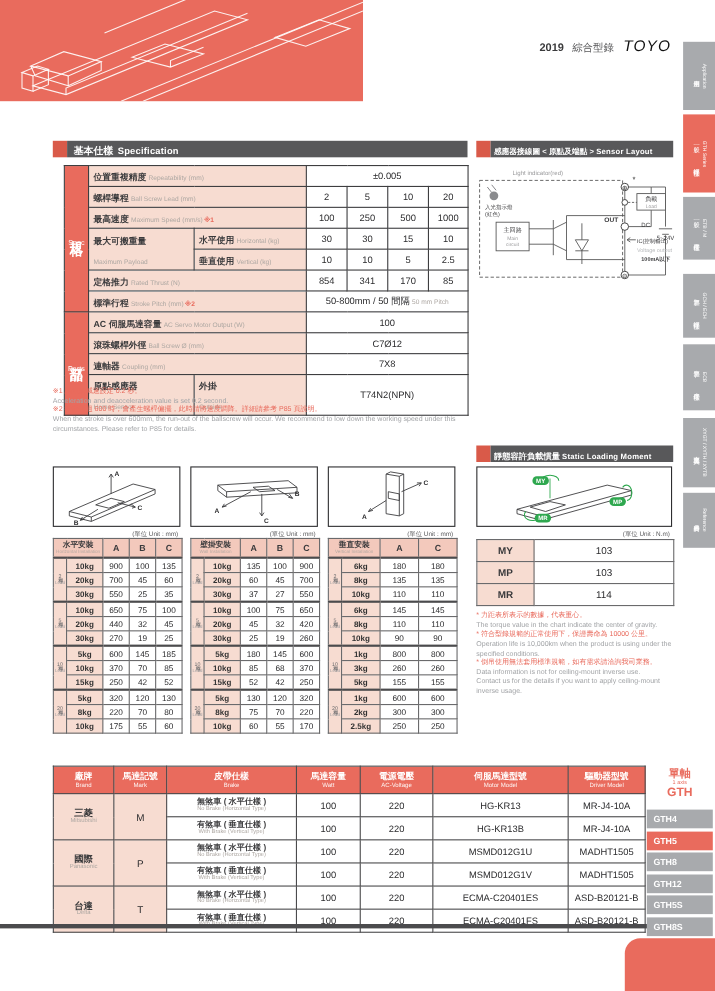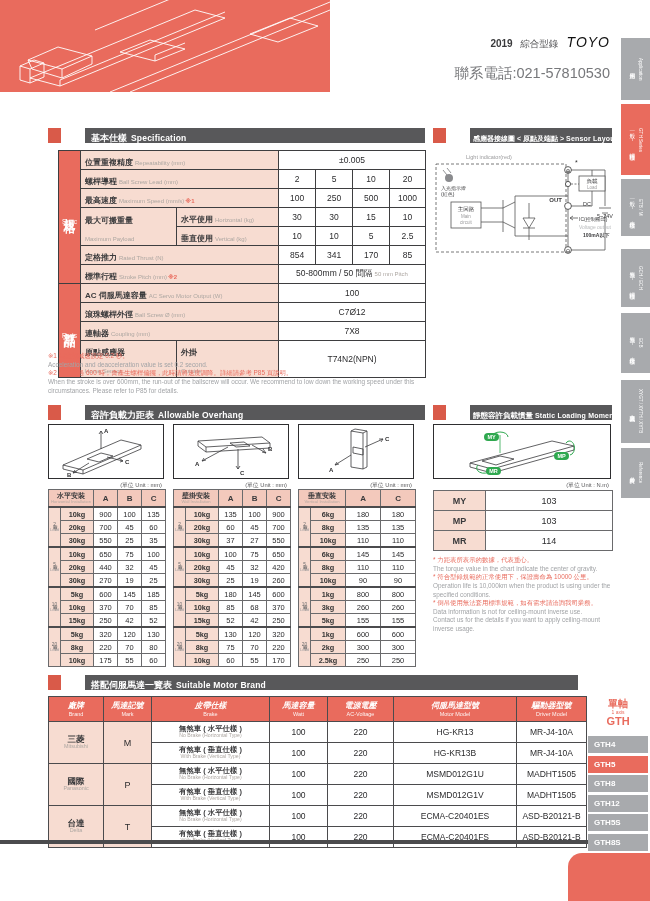--- a/index.html
+++ b/index.html
@@ -9,21 +9,21 @@
 
   
   #banner{left:0;top:0;width:330px;height:92px;background:#E96B5D;}
   #title-block{top:33px;right:40px;text-align:right;white-space:nowrap;}
   .yr{font-size:10px;font-weight:bold;color:#3a3a3c;}
   .cat{font-size:9.5px;color:#58585a;margin:0 4px 0 3px;}
   .logo{font-size:14px;font-weight:normal;font-style:italic;color:#101010;letter-spacing:1px;}
   #phone{top:64px;right:40px;font-size:14.5px;color:#77787b;}
 
   
-  .sec-head{display:flex;height:15px;gap:24px;}
+  .sec-head{display:flex;height:15px;}
   .sec-head .sq{width:13px;background:#D95A49;}
   .sec-head .bar{flex:1;background:#58585A;color:#fff;line-height:15px;padding-left:6px;white-space:nowrap;overflow:hidden;}
   .sec-head .tzh{font-size:9px;font-weight:bold;}
   .sec-head .ten{font-size:8.5px;font-weight:bold;margin-left:4px;letter-spacing:.2px;}
 
   
   .spec-table{border-collapse:collapse;table-layout:fixed;width:367px;}
   .spec-table td{border:1px solid #3E3E40;padding:0;height:17px;}
   .spec-table td.lbl{background:#F7DCD1;padding-left:4px;white-space:nowrap;overflow:hidden;}
   .lbl .zh{font-size:8px;font-weight:bold;color:#3a3a3c;}
@@ -64,21 +64,21 @@
 
   
   .st{border-collapse:collapse;table-layout:fixed;width:179px;}
   .st td{border:1px solid #6A6A6C;height:19px;text-align:center;padding:0;}
   .st td.k{background:#F7DCD1;font-weight:bold;font-size:9px;color:#3a3a3c;}
   .st td.v{background:#fff;font-size:9px;}
 
   
   .mt{border-collapse:collapse;table-layout:fixed;width:538px;}
   .mt th{background:#E96B5D;color:#fff;border:1px solid #4B4B4D;padding:0;height:24px;}
-  .mt th .hz{display:block;font-size:8px;font-weight:bold;line-height:1.2;font-style:italic;}
+  .mt th .hz{display:block;font-size:8px;font-weight:bold;line-height:1.2;}
   .mt th .he{display:block;font-size:5.5px;font-weight:normal;opacity:.92;line-height:1.2;}
   .mt td{border:1px solid #4B4B4D;background:#fff;text-align:center;height:20px;padding:0;font-size:8.5px;color:#2b2b2d;}
   .mt td.brand,.mt td.mark{background:#F7DCD1;}
   .bzh{display:block;font-size:8.5px;font-weight:bold;color:#3a3a3c;line-height:1.15;}
   .ben{display:block;font-size:5.4px;color:#ADA7A2;line-height:1.1;}
   .mt td.mark{font-size:9px;}
   .bkz{display:block;font-size:7.4px;font-weight:bold;color:#3a3a3c;line-height:1.15;}
   .bke{display:block;font-size:5.2px;color:#ADA7A2;line-height:1.1;}
 
   
@@ -128,41 +128,32 @@
         <path d="M250 34 L290 18 L318 26 L278 42 Z"></path>
       </g>
     </svg>
   </div>
 
   <div class="abs" id="title-block">
     <span class="yr">2019</span>
     <span class="cat">綜合型錄</span>
     <span class="logo">TOYO</span>
   </div>
-  <div class="abs" id="phone">聯系電話:021-57810530</div>
 
   <div class="abs sec-head" style="left:48px;top:128px;width:377px;">
     <div class="sq"></div>
     <div class="bar"><span class="tzh">基本仕樣</span><span class="ten">Specification</span></div>
   </div>
   <div class="abs sec-head" style="left:433px;top:128px;width:179px;">
     <div class="sq"></div>
     <div class="bar" style="padding-left:3px;"><span class="tzh" style="font-size:7px;">感應器接線圖 &lt; 原點及端點 &gt;</span><span class="ten" style="font-size:7px;margin-left:2px;">Sensor Layout</span></div>
   </div>
-  <div class="abs sec-head" style="left:48px;top:405px;width:377px;">
-    <div class="sq"></div>
-    <div class="bar"><span class="tzh">容許負載力距表</span><span class="ten">Allowable Overhang</span></div>
-  </div>
   <div class="abs sec-head" style="left:433px;top:405px;width:179px;">
     <div class="sq"></div>
     <div class="bar" style="padding-left:3px;"><span class="tzh" style="font-size:7.5px;">靜態容許負載慣量</span><span class="ten" style="font-size:7px;margin-left:2px;">Static Loading Moment</span></div>
-  </div>
-  <div class="abs sec-head" style="left:48px;top:675px;width:530px;">
-    <div class="sq"></div>
-    <div class="bar"><span class="tzh">搭配伺服馬達一覽表</span><span class="ten">Suitable Motor Brand</span></div>
   </div>
 
   <table class="abs spec-table" style="left:58px;top:150px;">
     <colgroup>
         <col style="width:22px">
         <col style="width:96px">
         <col style="width:102px">
         <col style="width:37px">
         <col style="width:37px">
         <col style="width:37px">

